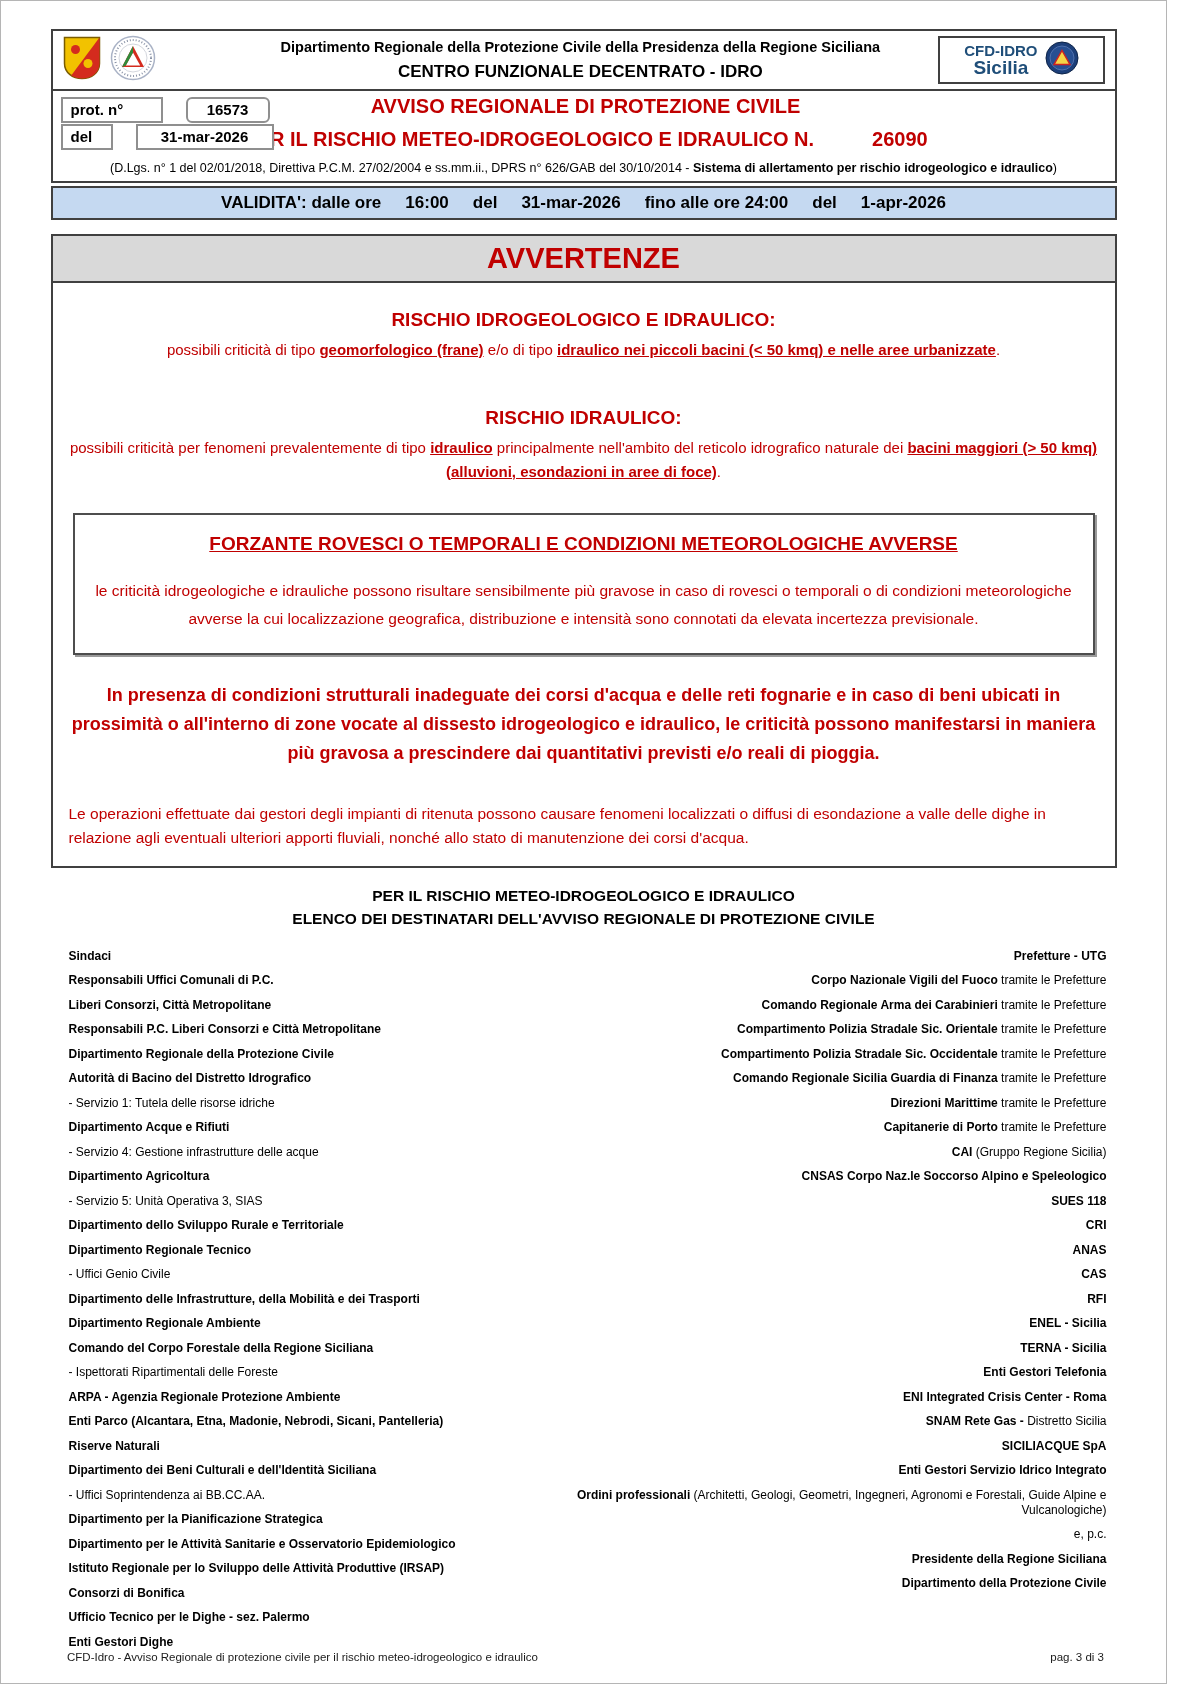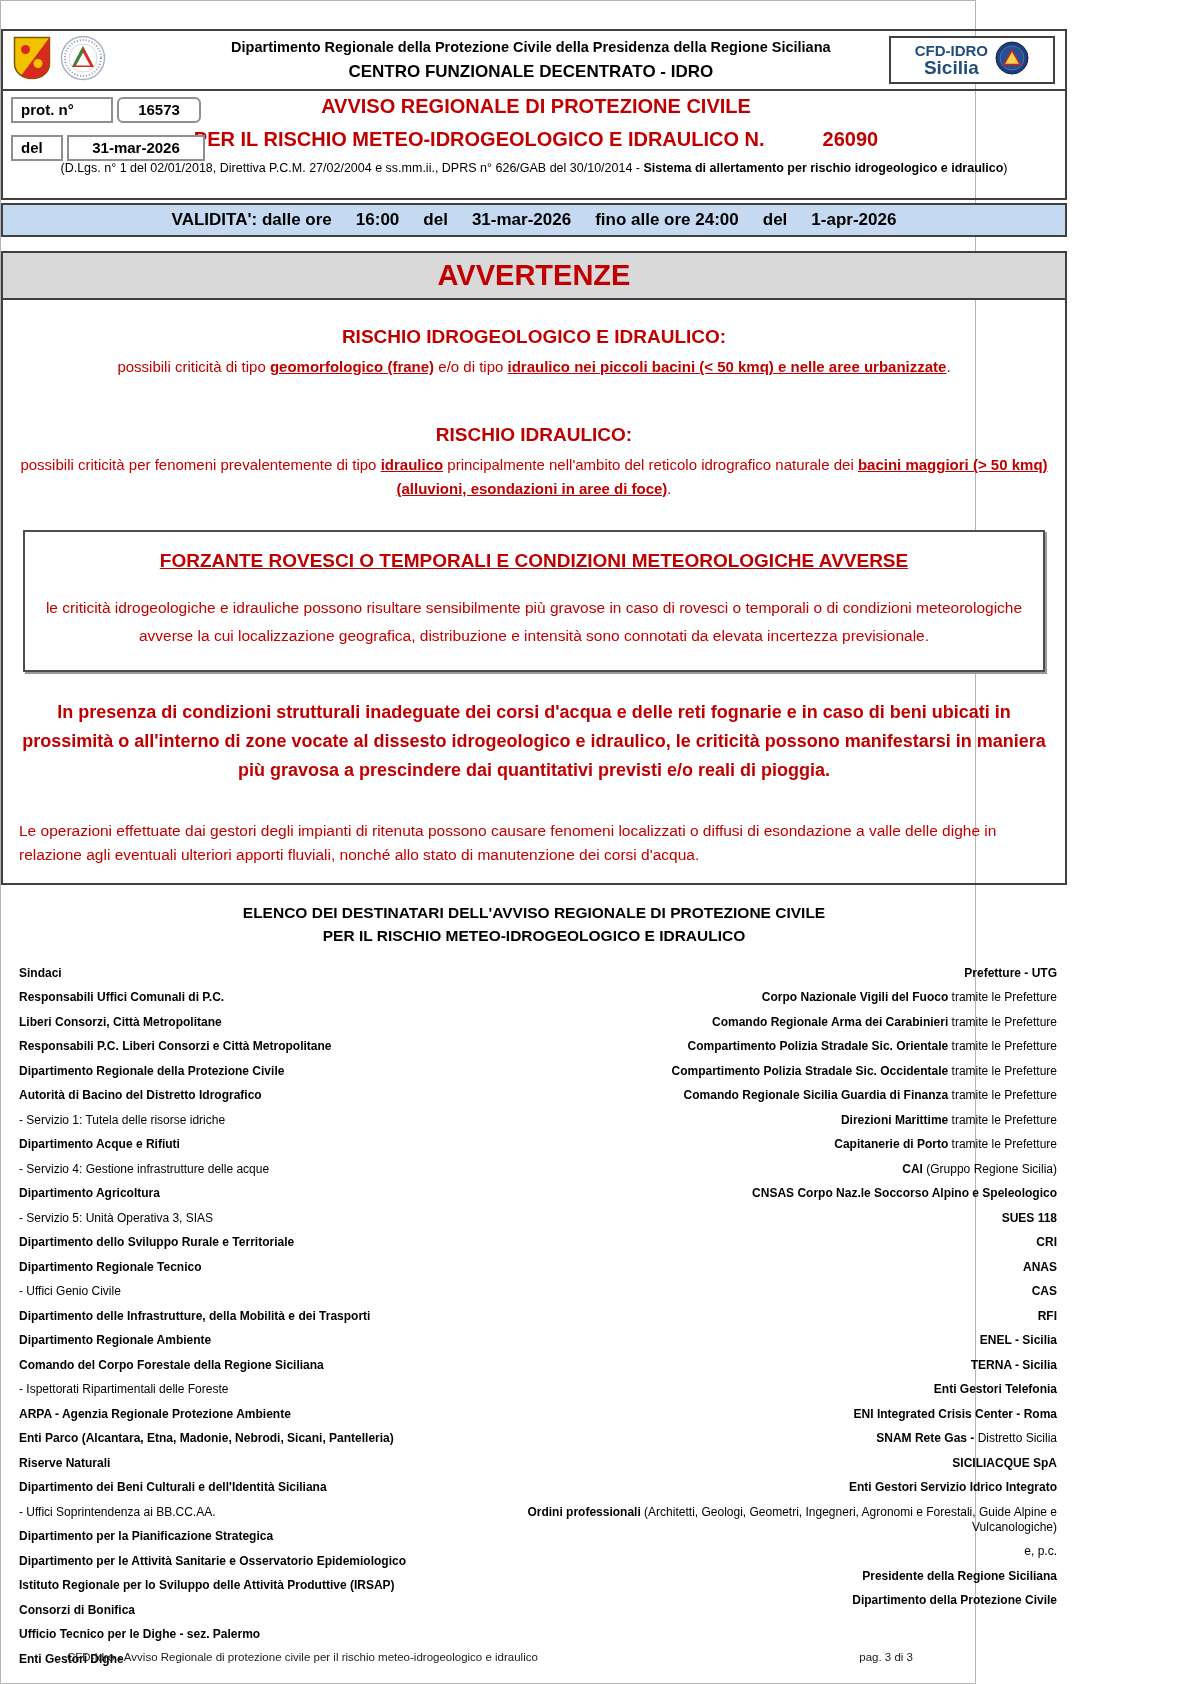--- a/index.html
+++ b/index.html
@@ -1,44 +1,44 @@
 <!DOCTYPE html>
 <html><head>
 <meta charset="utf-8">
 <style>
   html,body{margin:0;padding:0;background:#fff;}
   body{width:1190px;height:1684px;font-family:"Liberation Sans","DejaVu Sans",sans-serif;overflow:hidden;}
-  .sheet{position:relative;width:976px;height:1684px;box-sizing:border-box;border:1px solid #b5b5b5;background:#fff;}
+  .sheet{position:relative;width:1167px;height:1684px;box-sizing:border-box;border:1px solid #b5b5b5;background:#fff;}
   .content{width:1066px;margin:0 auto;padding-top:28px;}
 
   
   .header-box{border:2px solid #404040;}
   .header-top{display:flex;align-items:center;padding:5px 10px;border-bottom:2px solid #404040;height:48px;}
   .logos-left{display:flex;align-items:center;gap:9px;width:160px;}
   .header-center{flex:1;text-align:center;color:#000;}
   .org-line{font-weight:bold;font-size:14.5px;}
   .center-name{font-weight:bold;font-size:17px;margin-top:7px;}
   .cfd-box{border:2px solid #404040;display:flex;align-items:center;gap:7px;padding:3px 24px;background:#fff;}
   .cfd-text{color:#1F4E79;font-weight:bold;line-height:1.02;text-align:center;}
   .cfd-line1{font-size:15px;}
   .cfd-line2{font-size:19px;}
 
   .header-mid{position:relative;height:64px;margin-top:4px;}
   .prot-table{position:absolute;left:8px;top:2px;}
-  .prot-row{display:flex;gap:4px;margin-bottom:12px;}
+  .prot-row{display:flex;gap:23px;margin-bottom:1px;}
   .cell{border:2px solid #8f8f8f;background:#fff;font-weight:bold;font-size:15px;color:#000;
         padding:1px 8px;height:20px;line-height:20px;white-space:nowrap;}
   .cell.prot-label{width:82px;}
   .cell.prot-value{width:64px;text-align:center;border-radius:6px;}
   .cell.del-label{width:32px;}
   .cell.del-value{width:118px;text-align:center;}
   .red-title{position:absolute;left:4px;right:0;top:0;text-align:center;color:#C00000;font-weight:bold;font-size:20px;}
   .red-title .line2{margin-top:10px;}
   .title-num{margin-left:58px;}
-  .legal-line{text-align:center;font-size:12.5px;color:#000;padding:2px 0 23px;}
+  .legal-line{text-align:center;font-size:12.5px;color:#000;padding:2px 0 6px;}
 
   
   .validity-bar{margin-top:3px;border:2px solid #404040;background:#C5D9F1;text-align:center;
                 font-weight:bold;font-size:17px;color:#000000;padding:5px 0;}
   .validity-bar span{margin:0 12px;display:inline-block;}
 
   
   .avv-box{margin-top:14px;border:2px solid #404040;}
   .avv-header{background:#D9D9D9;border-bottom:2px solid #404040;text-align:center;color:#C00000;
               font-weight:bold;font-size:29px;padding:6px 0;}
@@ -152,22 +152,22 @@
           <div class="forzante-title">FORZANTE ROVESCI O TEMPORALI  E CONDIZIONI METEOROLOGICHE AVVERSE</div>
           <p class="forzante-body">le criticità idrogeologiche e idrauliche possono risultare sensibilmente più gravose in caso di rovesci o temporali o di condizioni meteorologiche avverse la cui localizzazione geografica, distribuzione e intensità sono connotati da elevata incertezza previsionale.</p>
         </div>
 
         <p class="warning-bold">In presenza di condizioni strutturali inadeguate dei corsi d'acqua e delle reti fognarie e in caso di beni ubicati in prossimità o all'interno di zone vocate al dissesto idrogeologico e idraulico, le criticità possono manifestarsi in maniera più gravosa a prescindere dai quantitativi previsti e/o reali di pioggia.</p>
         <p class="dams-note">Le operazioni effettuate dai gestori degli impianti di ritenuta possono causare fenomeni localizzati o diffusi di esondazione a valle delle dighe in relazione agli eventuali ulteriori apporti fluviali, nonché allo stato di manutenzione dei corsi d'acqua.</p>
       </div>
     </div>
 
     <div class="recipients-heading">
+      <div>PER IL RISCHIO METEO-IDROGEOLOGICO E IDRAULICO</div>
       <div>ELENCO DEI DESTINATARI DELL'AVVISO REGIONALE DI PROTEZIONE CIVILE</div>
-      <div>PER IL RISCHIO METEO-IDROGEOLOGICO E IDRAULICO</div>
     </div>
 
     <div class="recipients-columns">
       <div class="col-left" id="col-left">
           <div class="recipient-item"><b>Sindaci</b></div>
           <div class="recipient-item"><b>Responsabili Uffici Comunali di P.C.</b></div>
           <div class="recipient-item"><b>Liberi Consorzi, Città Metropolitane</b></div>
           <div class="recipient-item"><b>Responsabili P.C. Liberi Consorzi e Città Metropolitane</b></div>
           <div class="recipient-item"><b>Dipartimento Regionale della Protezione Civile</b></div>
           <div class="recipient-item"><b>Autorità di Bacino del Distretto Idrografico</b></div>

